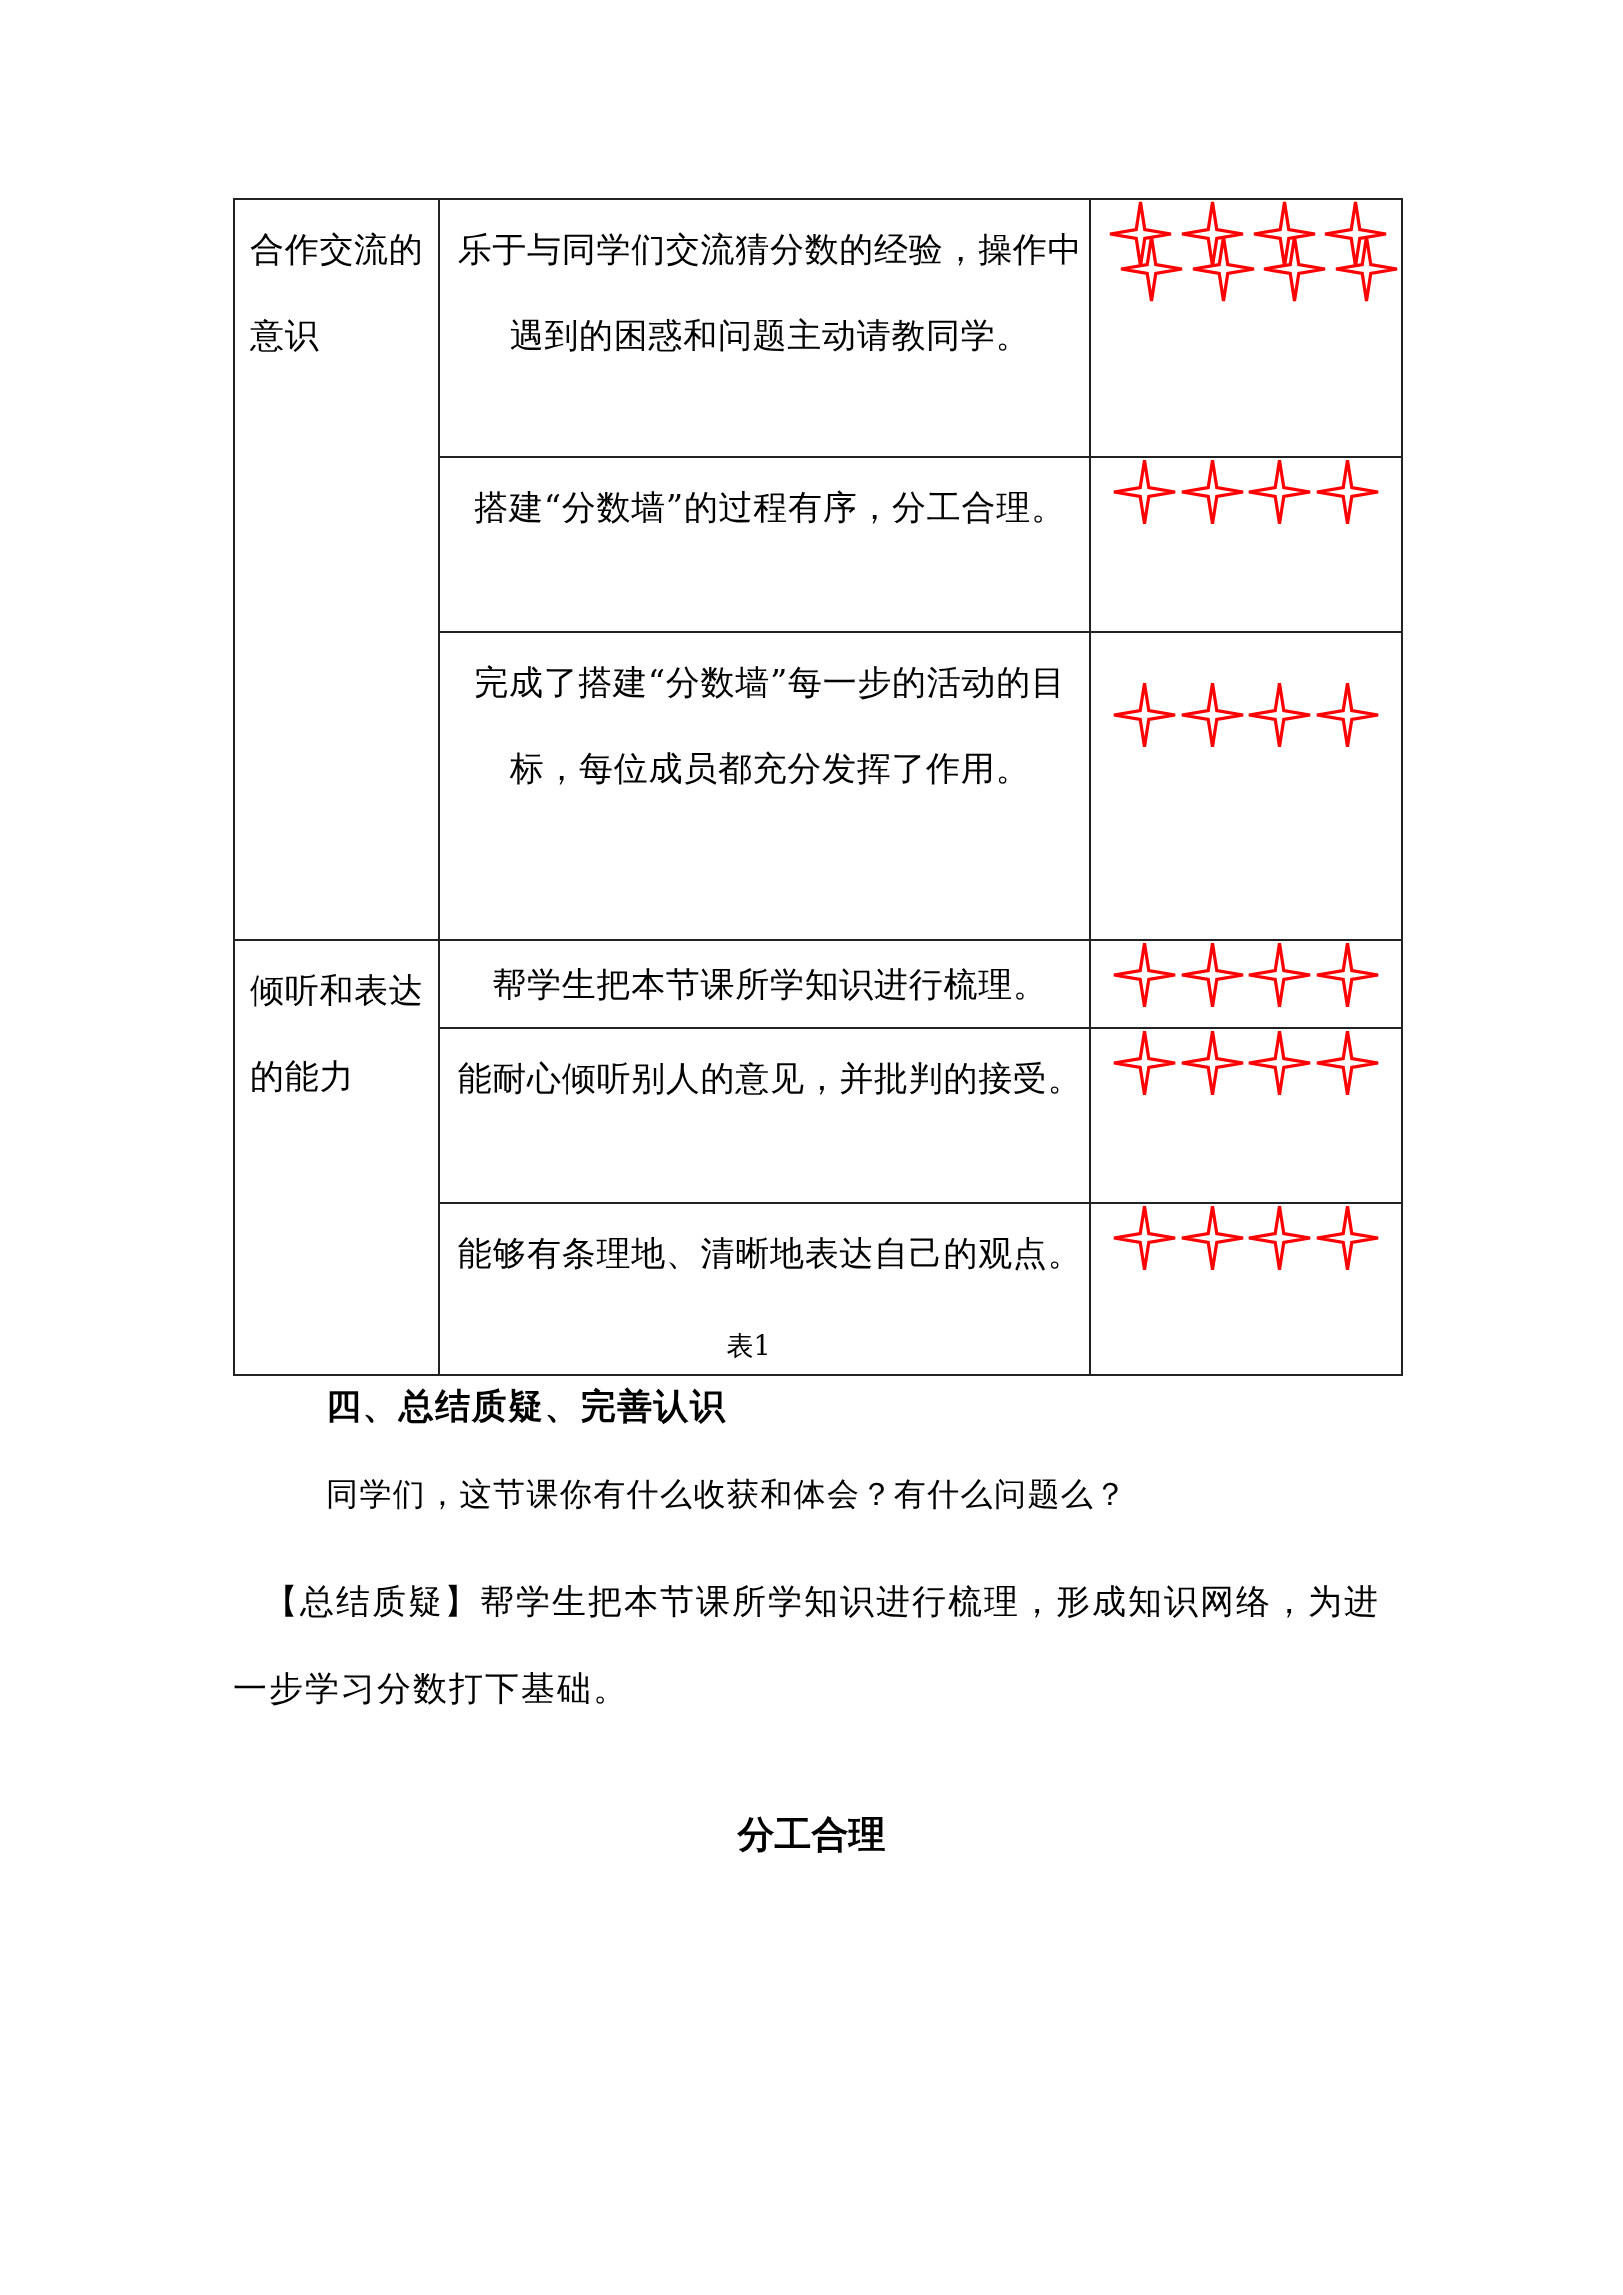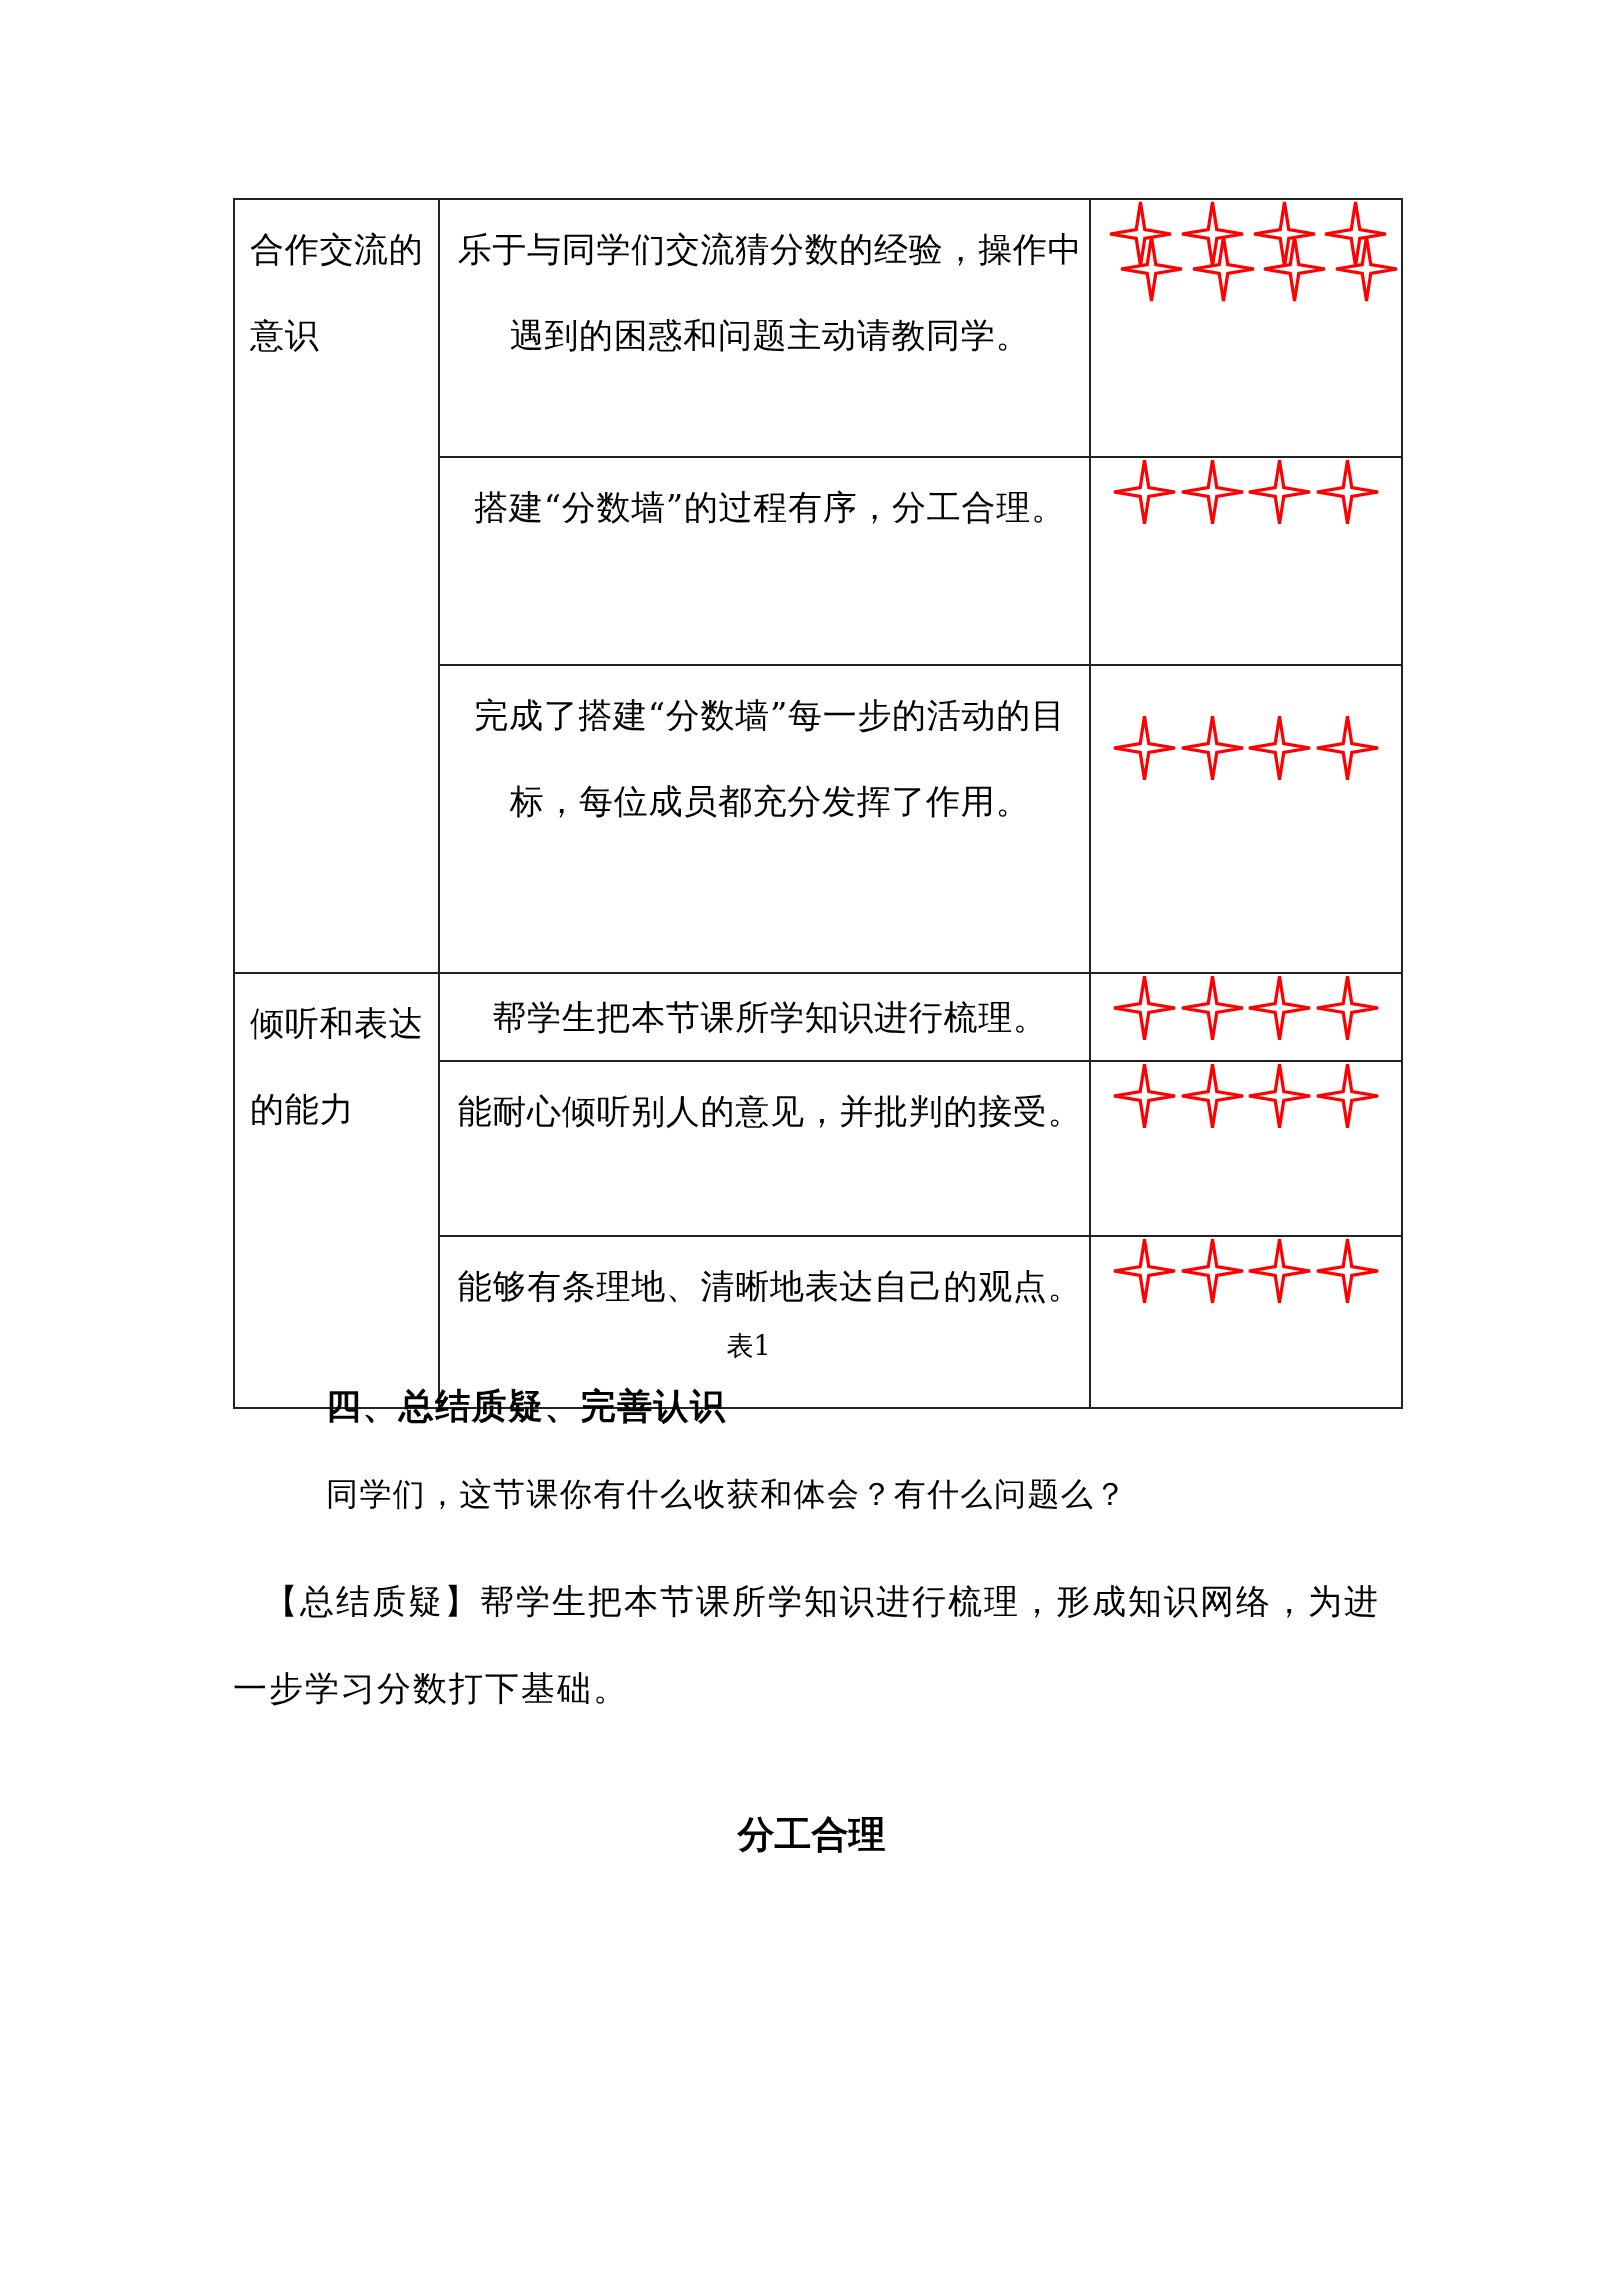--- a/index.html
+++ b/index.html
@@ -76,21 +76,21 @@
               </svg>
             </span>
             <span class="star" style="position: absolute; left: 243px; top: 35px;">
               <svg width="65" height="68" viewBox="-3 -3 101 106">
                 <polygon points="47.5,0 54.15,43 95,50 54.15,57 47.5,100 40.85,57 0,50 40.85,43" fill="#fff" stroke="#ff0000" stroke-width="5" stroke-linejoin="miter"></polygon>
               </svg>
             </span>
           </div>
         </td>
   </tr>
-  <tr style="height:208px">
+  <tr style="height:175px">
     <td>
           <p class="desc-text">搭建“分数墙”的过程有序，分工合理。</p>
         </td>
     <td>
           <div class="stars">
             <span class="star">
               <svg width="65" height="68" viewBox="-3 -3 102 106">
                 <polygon points="48,0 54.72,43 96,50 54.72,57 48,100 41.28,57 0,50 41.28,43" fill="#fff" stroke="#ff0000" stroke-width="5" stroke-linejoin="miter"></polygon>
               </svg>
             </span>

